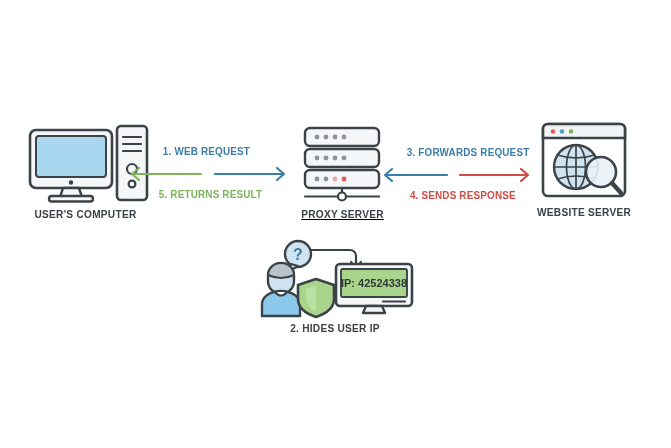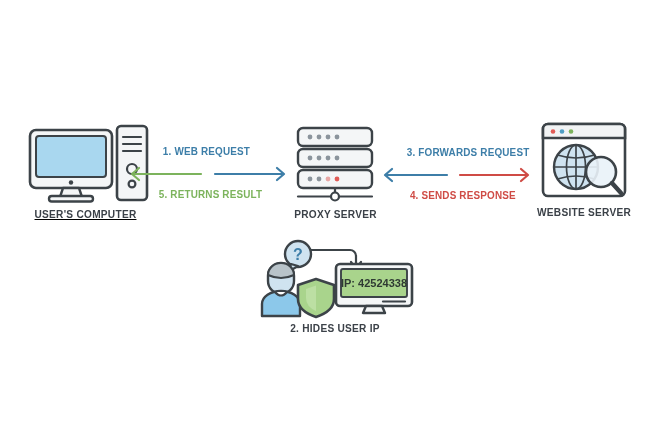--- a/index.html
+++ b/index.html
@@ -45,21 +45,21 @@
   .lbl-green { color: #7cb35c; }
   .lbl-red { color: #cf4b45; }
   .arrow-wrap { position: absolute; }
   svg { display: block; overflow: visible; }
 </style>
 </head>
 <body>
 
 <div id="canvas">
 
-  <div class="node" style="left:18px; top:124px; width:135px;text-decoration:underline;">
+  <div class="node" style="left:18px; top:124px; width:135px;">
     <div>
       <svg width="135" height="80" viewBox="0 0 135 80">
 
         <rect x="12" y="6" width="82" height="58" rx="6" ry="6" fill="#f4f6f7" stroke="#3c4348" stroke-width="2.6"></rect>
         <rect x="18" y="12" width="70" height="41" rx="3" ry="3" fill="#a9d7ef" stroke="#3c4348" stroke-width="2"></rect>
         <circle cx="53" cy="58.5" r="2.2" fill="#3c4348"></circle>
 
         <path d="M45 64 L42 73 L64 73 L61 64 Z" fill="#f4f6f7" stroke="#3c4348" stroke-width="2.4" stroke-linejoin="round"></path>
         <rect x="31" y="72" width="44" height="5.5" rx="2.7" ry="2.7" fill="#f4f6f7" stroke="#3c4348" stroke-width="2.4"></rect>
 
@@ -67,21 +67,21 @@
         <line x1="105" y1="13" x2="123" y2="13" stroke="#3c4348" stroke-width="2.2" stroke-linecap="round"></line>
         <line x1="105" y1="20" x2="123" y2="20" stroke="#3c4348" stroke-width="2.2" stroke-linecap="round"></line>
         <line x1="105" y1="27" x2="123" y2="27" stroke="#3c4348" stroke-width="2.2" stroke-linecap="round"></line>
         <circle cx="114" cy="45" r="5" fill="none" stroke="#3c4348" stroke-width="2.2"></circle>
         <circle cx="114" cy="60" r="3.4" fill="none" stroke="#3c4348" stroke-width="2.2"></circle>
       </svg>
     </div>
     <div class="node-label" style="margin-top:4px;">USER'S COMPUTER</div>
   </div>
 
-  <div class="node" style="left:288px; top:124px; width:95px;">
+  <div class="node" style="left:295px; top:124px; width:95px;text-decoration:underline;">
     <div>
       <svg width="95" height="80" viewBox="0 0 95 80">
 
         <rect x="10" y="4" width="74" height="18" rx="5" ry="5" fill="#f4f6f7" stroke="#3c4348" stroke-width="2.4"></rect>
         <circle cx="22" cy="13" r="2.4" fill="#8b949c"></circle>
         <circle cx="31" cy="13" r="2.4" fill="#8b949c"></circle>
         <circle cx="40" cy="13" r="2.4" fill="#8b949c"></circle>
         <circle cx="49" cy="13" r="2.4" fill="#8b949c"></circle>
 
         <rect x="10" y="25" width="74" height="18" rx="5" ry="5" fill="#f4f6f7" stroke="#3c4348" stroke-width="2.4"></rect>

